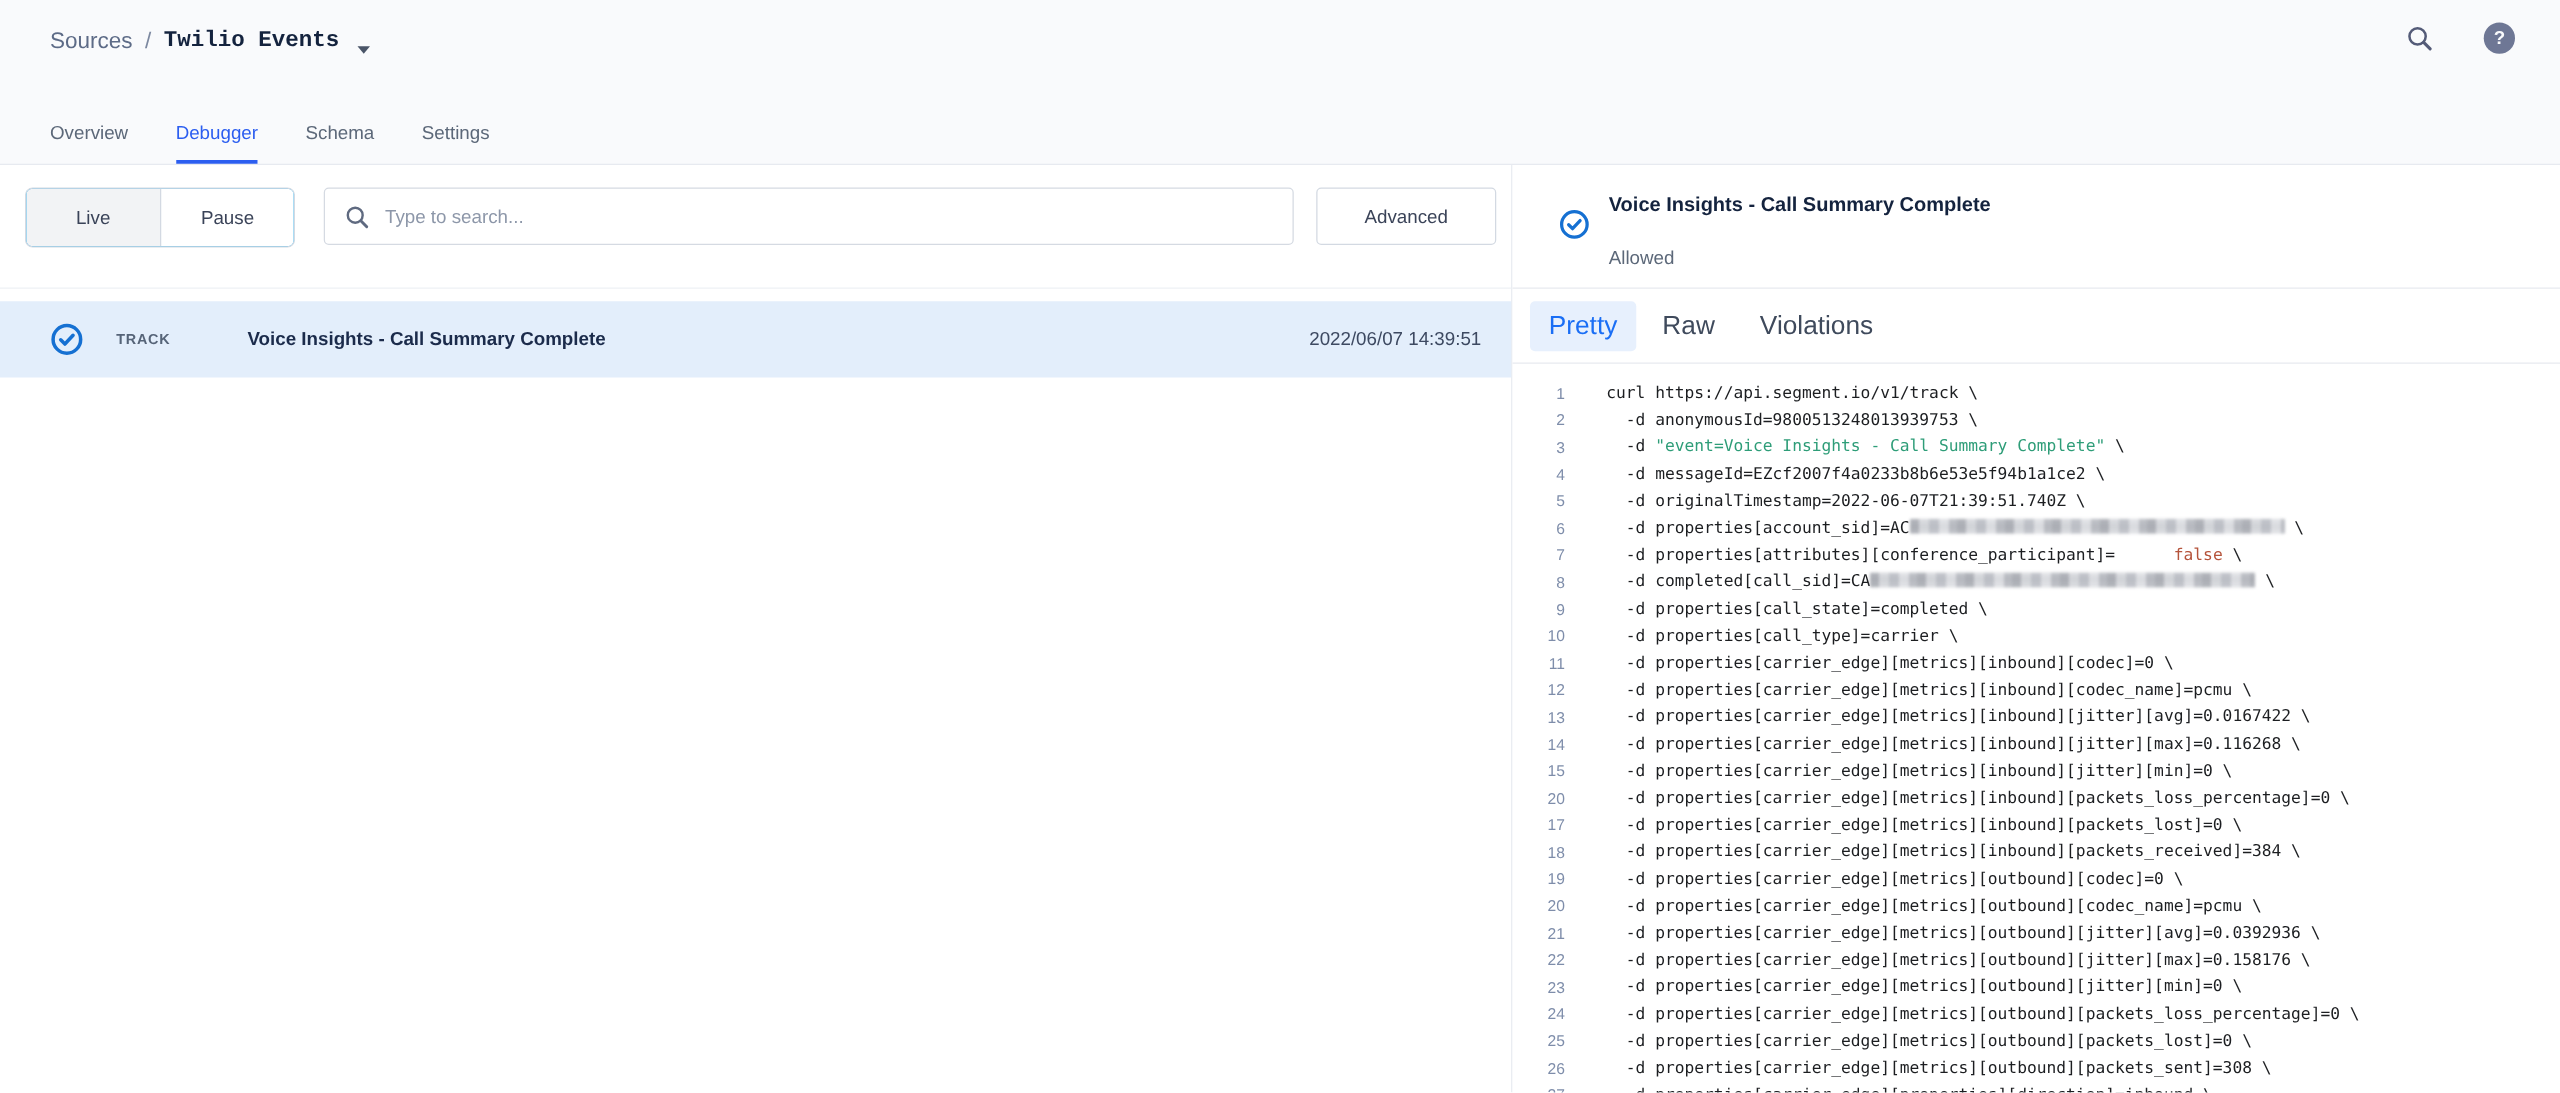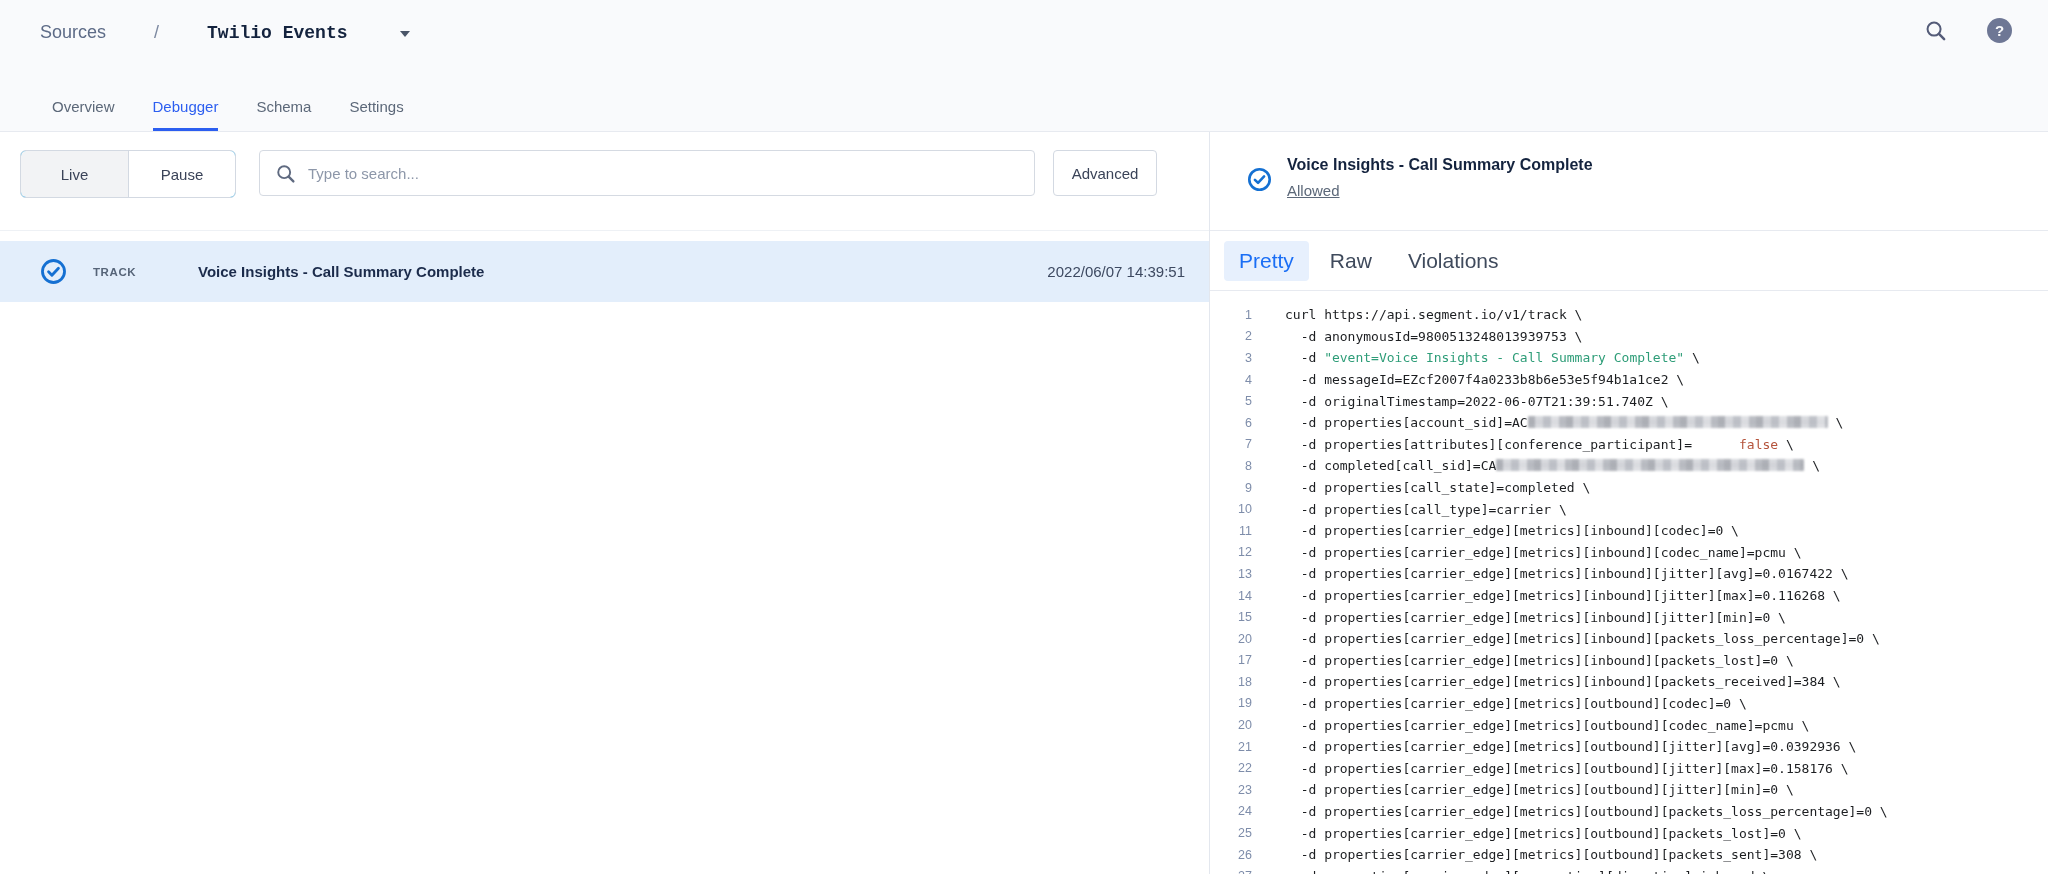--- a/index.html
+++ b/index.html
@@ -2,30 +2,30 @@
 <html style="--accent: #2c5ef0; --accent-tab: #1a6ef5; --row-bg: #e3eefb; --code-string: #2e9d78; --code-keyword: #b5543c;"><head>
 <meta charset="utf-8">
 <style>
   * { margin:0; padding:0; box-sizing:border-box; }
   html,body { width:2048px; height:874px; overflow:hidden; background:#fff;
     font-family:"Liberation Sans", sans-serif; }
   .app { position:relative; width:2048px; height:874px; }
 
   
   .header { position:relative; height:132px; background:#f9fafc; border-bottom:1px solid #e7eaf0; }
-  .breadcrumb { position:absolute; left:40px; top:22px; display:flex; align-items:center; font-size:18px;gap:38px; }
+  .breadcrumb { position:absolute; left:40px; top:22px; display:flex; align-items:flex-end; font-size:18px; }
   .crumb-root { color:#5d6b87; }
   .crumb-sep { color:#7c88a0; margin:0 10px; }
   .crumb-current { color:#14233e; font-weight:700;font-family:Liberation Mono, monospace; }
   .caret-down { width:0; height:0; border-left:5px solid transparent; border-right:5px solid transparent;
     border-top:6px solid #4a5568; margin-left:14px; margin-top:3px; cursor:pointer; }
   .header-icons { position:absolute; right:36px; top:18px; display:flex; align-items:center; gap:40px; }
   .help-circle { width:25px; height:25px; border-radius:50%; background:#6e7795; color:#f9fafc;
     font-weight:700; font-size:15px; display:flex; align-items:center; justify-content:center; cursor:pointer; }
-  .nav-tabs { position:absolute; left:52px; bottom:0; display:flex;justify-content:center; }
+  .nav-tabs { position:absolute; left:40px; bottom:0; display:flex;justify-content:center; }
   .nav-tab { margin-right:38px; padding-bottom:13px; font-size:15px; color:#5c6879; cursor:pointer;
     border-bottom:3px solid transparent; }
   .nav-tab.active { color:var(--accent); border-bottom-color:var(--accent); }
 
   
   .main { display:flex; height:742px; }
   .left-panel { position:relative; width:1210px; background:#fff; border-right:1px solid #e3e7ee; }
   .right-panel { position:relative; flex:1; background:#fff; }
 
   
@@ -34,36 +34,36 @@
     border-radius:6px; overflow:hidden; background:#0ea5e9; }
   .seg-btn { width:107px; height:46px; font-size:15px; color:#3a4358; background:#fff; border:none;
     cursor:pointer; font-family:inherit; }
   .seg-btn.selected { background:#f2f3f5; }
   .seg-btn + .seg-btn { border-left:1px solid #d3d9e2; }
   .search-box { position:absolute; left:259px; top:18px; width:776px; height:46px; border:1px solid #d5dae2;
     border-radius:4px; background:#fff; display:flex; align-items:center; padding-left:15px; }
   .search-box input { border:none; outline:none; flex:1; margin-left:12px; font-size:15px; color:#34405a;
     font-family:inherit; background:transparent; }
   .search-box input::placeholder { color:#8d97a9; }
-  .advanced-btn { position:absolute; left:1053px; top:18px; width:104px; height:46px; border:1px solid #d3d9e2;
+  .advanced-btn { position:absolute; left:1053px; top:18px; width:144px; height:46px; border:1px solid #d3d9e2;
     border-radius:4px; background:#fff; font-size:15px; color:#3a4358; cursor:pointer; font-family:inherit; }
 
   
   .event-row { position:absolute; left:0; top:109px; width:100%; height:61px; background:var(--row-bg);
     display:flex; align-items:center; cursor:pointer; }
   .event-row .row-check { position:absolute; left:40px; top:17px; }
   .event-type { position:absolute; left:93px; font-size:11.5px; font-weight:600; letter-spacing:.6px; color:#566478; }
   .event-title { position:absolute; left:198px; font-size:15px; font-weight:700; color:#1b2b4b; }
   .event-time { position:absolute; right:24px; font-size:15px; color:#3d4961; }
 
   
   .detail-header { position:relative; height:99px; border-bottom:1px solid #e7eaf0; }
   .detail-header .detail-check { position:absolute; left:37px; top:35px; }
   .detail-title { position:absolute; left:77px; top:24px; font-size:16px; font-weight:700; color:#14233e; }
-  .detail-status { position:absolute; left:77px; top:50px; font-size:15px; color:#5c6879;text-decoration:underline; }
+  .detail-status { position:absolute; left:77px; top:66px; font-size:15px; color:#5c6879; }
 
   .detail-tabs { height:60px; border-bottom:1px solid #e7eaf0; display:flex; align-items:center; padding-left:29px; }
   .dtab { font-size:21px; color:#3f4a5c; margin-right:36px; cursor:pointer; padding:8px 0; }
   .dtab.active { background:#e7f0fd; color:var(--accent-tab); border-radius:4px; padding:8px 15px;
     margin-left:-15px; margin-right:21px; font-weight:500; }
 
   
   .code-block { padding-top:13px; font-family:"DejaVu Sans Mono", monospace; font-size:13px; }
   .code-line { display:flex; height:21.6px; align-items:center; }
   .ln { width:42px; flex-shrink:0; text-align:right; color:#7e8daa; font-size:12.5px;

